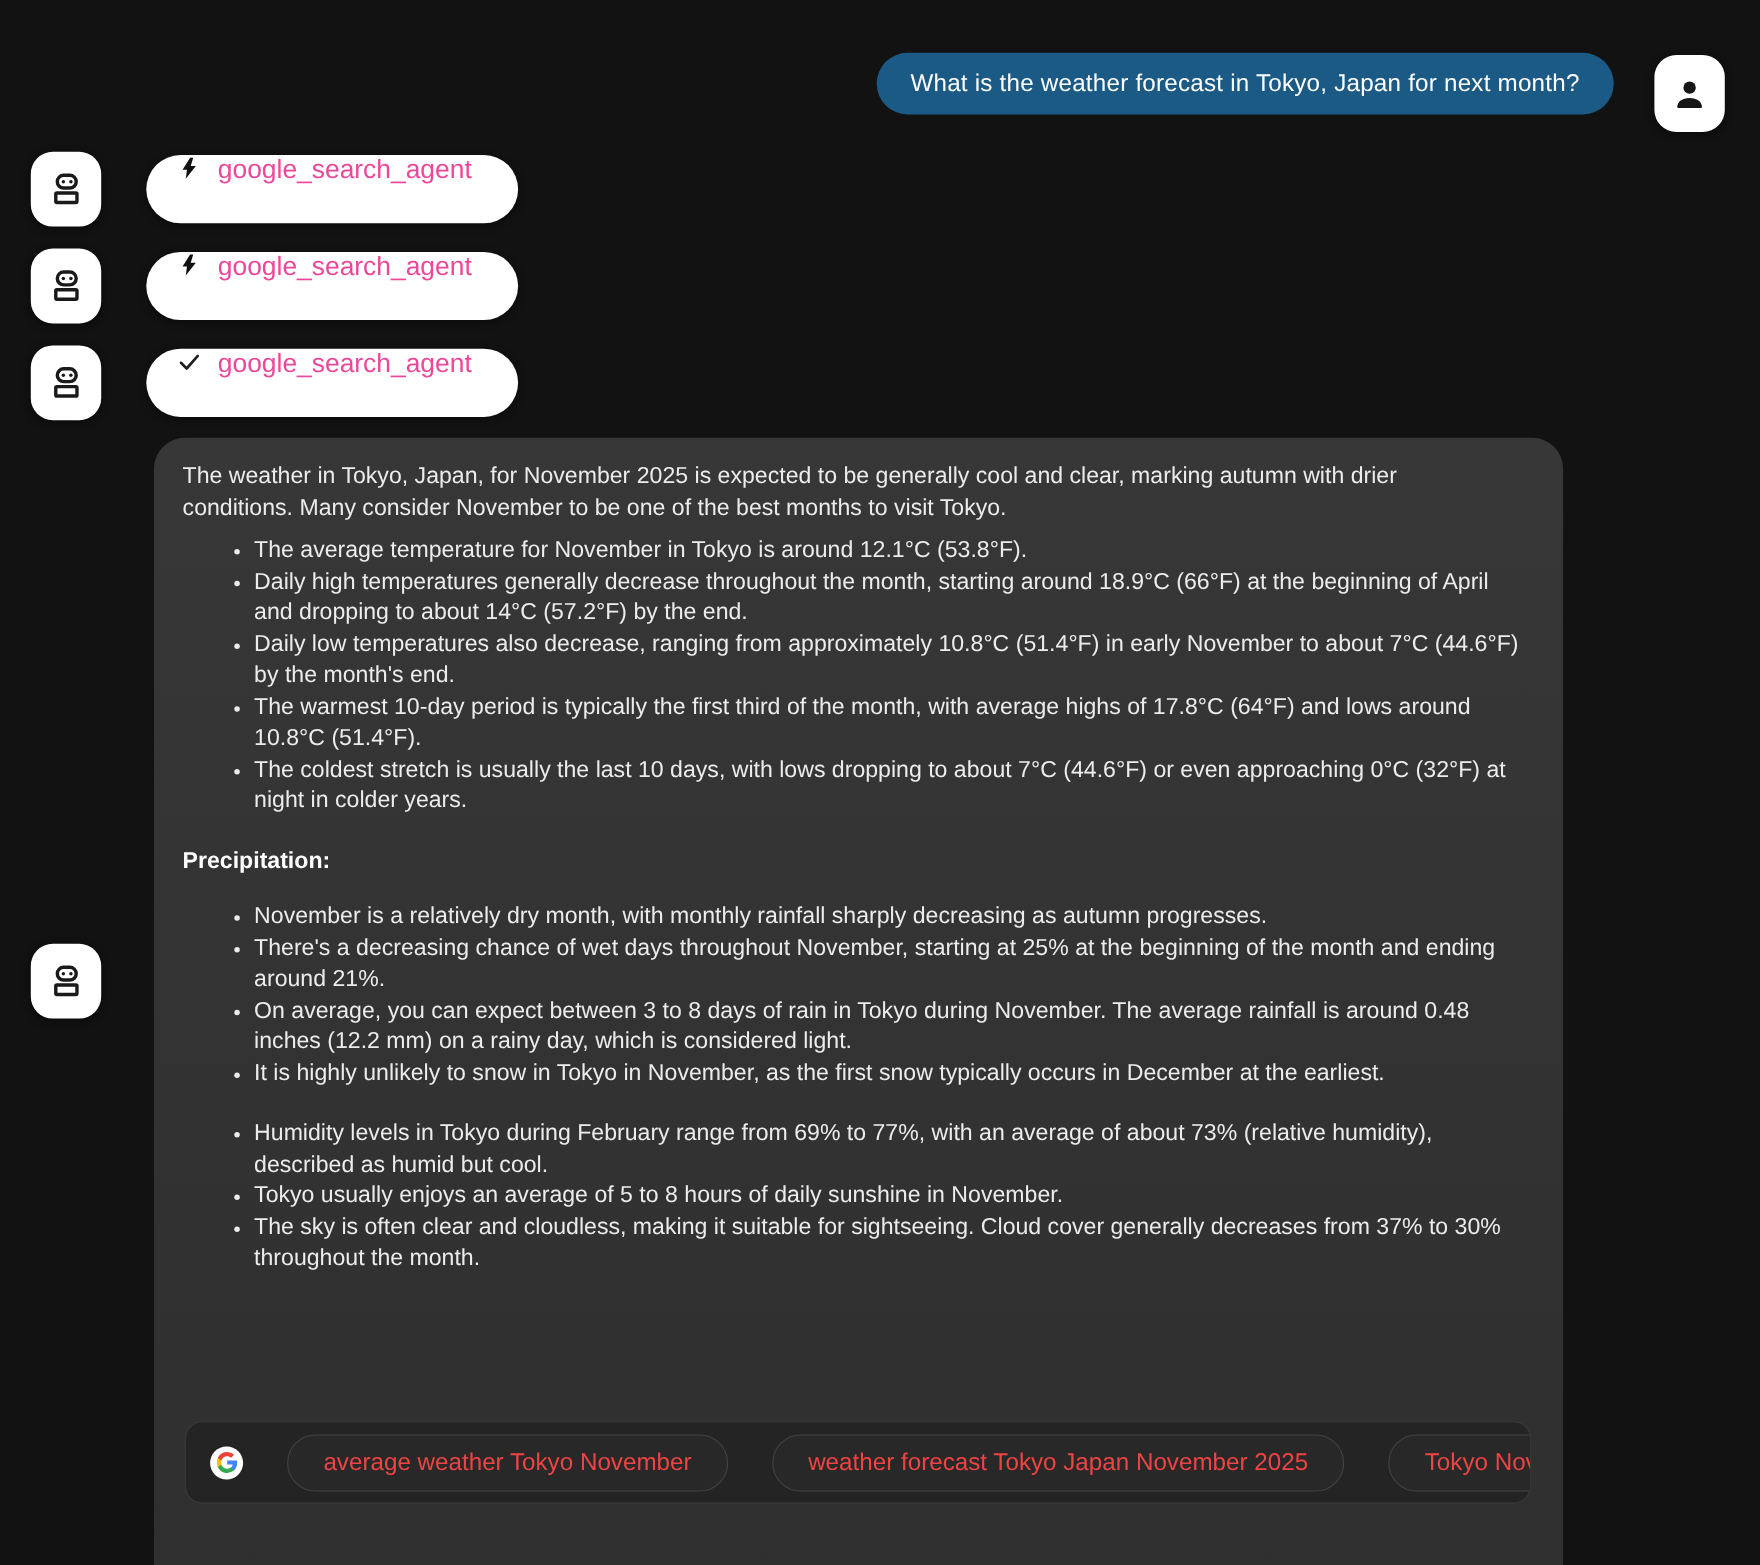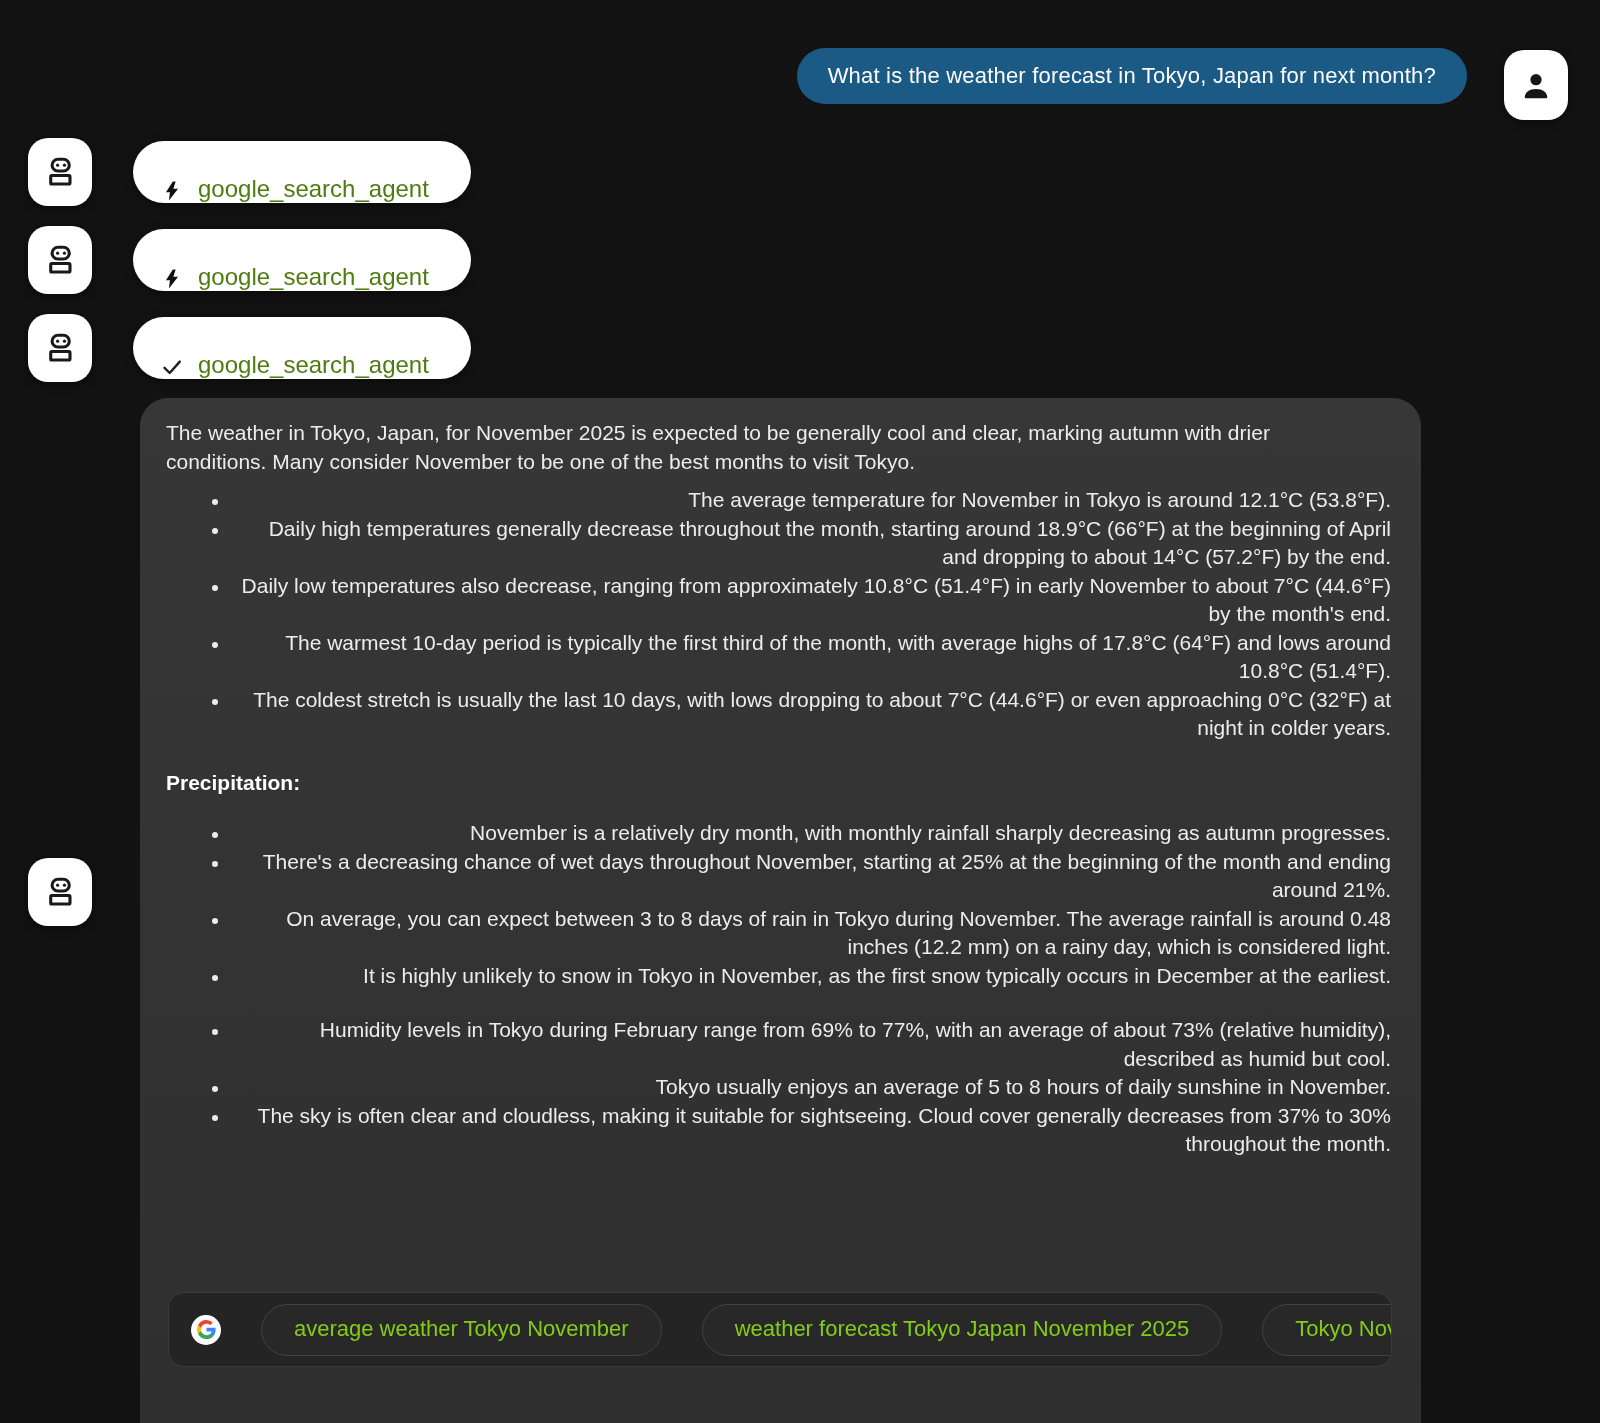--- a/index.html
+++ b/index.html
@@ -26,60 +26,60 @@
   }
   .user-avatar { position:absolute; top:50px; left:1504px; width:64px; height:70px; border-radius:20px; }
 
   
   .agent-row { position:absolute; left:28px; display:flex; align-items:center; }
   .row1 { top:138px; } .row2 { top:226px; } .row3 { top:314px; }
   .bot-avatar { width:64px; height:68px; border-radius:20px; }
   .floating-avatar { position:absolute; left:28px; top:858px; }
   .agent-pill {
     margin-left:41px; height:62px; border-radius:31px;
-    background:#ffffff; color:#4d7c0f;
-    display:flex; align-items:flex-end; gap:14px;
+    background:#ffffff; color:#ec4899;
+    display:flex; align-items:flex-start; gap:14px;
     padding:0 42px 0 27px; font-size:24px;
     box-shadow:0 2px 8px rgba(0,0,0,.45);
     cursor:pointer; white-space:nowrap;
   }
   .pill-icon { display:flex; align-items:center; justify-content:center; width:24px; height:24px; }
 
   
   .card {
     position:absolute; left:140px; top:398px;
     width:1281px; height:1152px;
     border-radius:28px;
     background:linear-gradient(180deg, var(--card-top, #373737), var(--card-bottom, #2e2e2e));
     color:#ececec; font-size:21px; line-height:28.5px;
     padding:21px 30px 0 26px;
   }
   .intro { max-width:1140px; margin:0 0 10px 0; }
   .md-h { font-weight:bold; color:#ffffff; font-size:21px; margin:0 0 22px 0; }
   .md-ul { list-style:disc; padding-left:64px; margin:0 0 26px 0; }
-  .md-ul li { padding-left:1px;text-align:right; }
+  .md-ul li { padding-left:1px; }
   .md-ul li::marker { color:#ececec; font-size:19px; }
 
   
   .suggestions {
     position:absolute; left:28px; top:894px;
     width:1224px; height:75px;
     border-radius:16px; background:#242424;
     border:1px solid #3a3a3a;
     display:flex; align-items:center; gap:40px;
     padding-left:22px; overflow:hidden;
   }
   .g-badge {
     width:30px; height:30px; border-radius:50%; background:#ffffff;
     display:flex; align-items:center; justify-content:center; flex-shrink:0;
   }
   .chip {
     height:52px; border-radius:26px;
     background:#282828; border:1px solid #424242;
-    color:#84cc16; font-size:22px;
+    color:#ef4444; font-size:22px;
     display:flex; align-items:center; padding:0 32px;
     white-space:nowrap; flex-shrink:0; cursor:pointer;
   }
 
   svg { display:block; }
 </style>
 </head>
 <body>
 
 <div class="user-bubble">What is the weather forecast in Tokyo, Japan for next month?</div>

